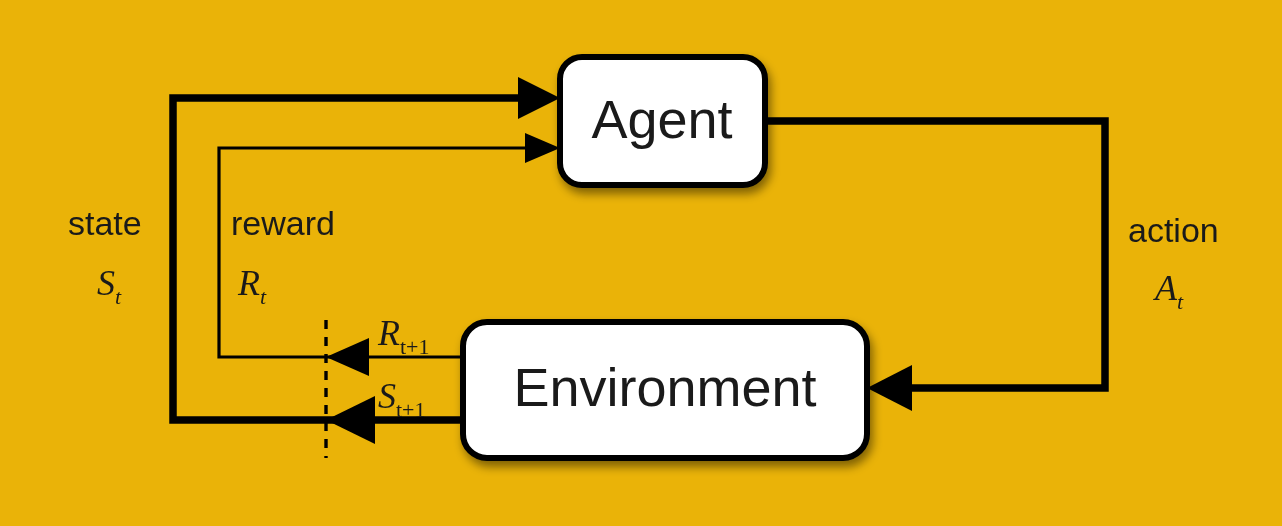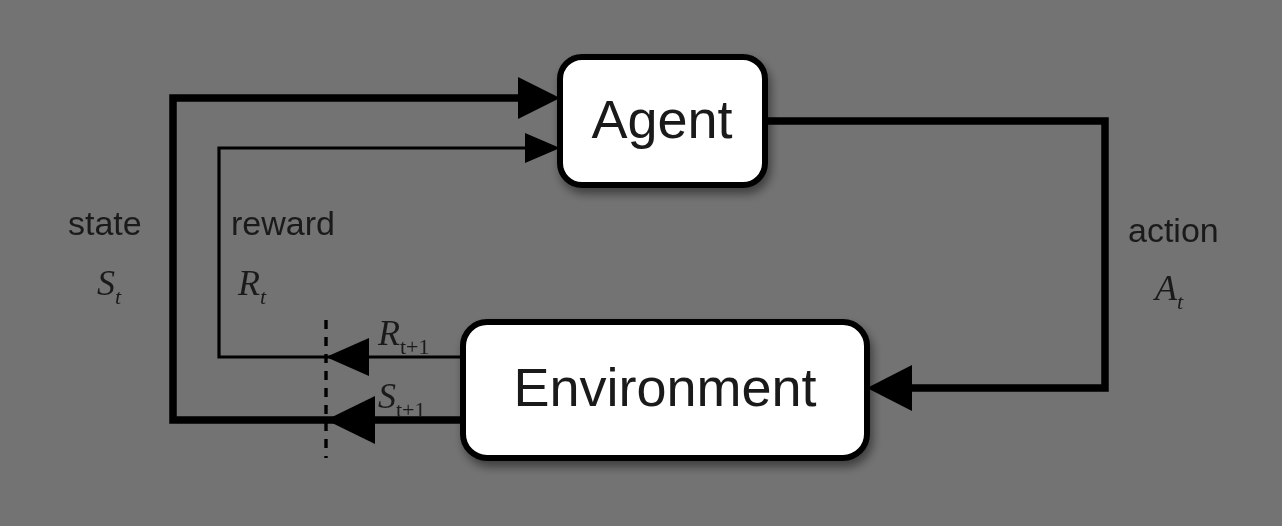--- a/index.html
+++ b/index.html
@@ -11,21 +11,21 @@
   body {
     width: 1282px;
     height: 526px;
     overflow: hidden;
     font-family: "Liberation Sans", sans-serif;
   }
   #diagram-root {
     position: relative;
     width: 1282px;
     height: 526px;
-    background: #737373;
+    background: #eab308;
   }
   svg#rl-diagram {
     display: block;
     width: 1282px;
     height: 526px;
   }
   .node-box {
     fill: #ffffff;
     stroke: #000000;
     stroke-width: 6;

